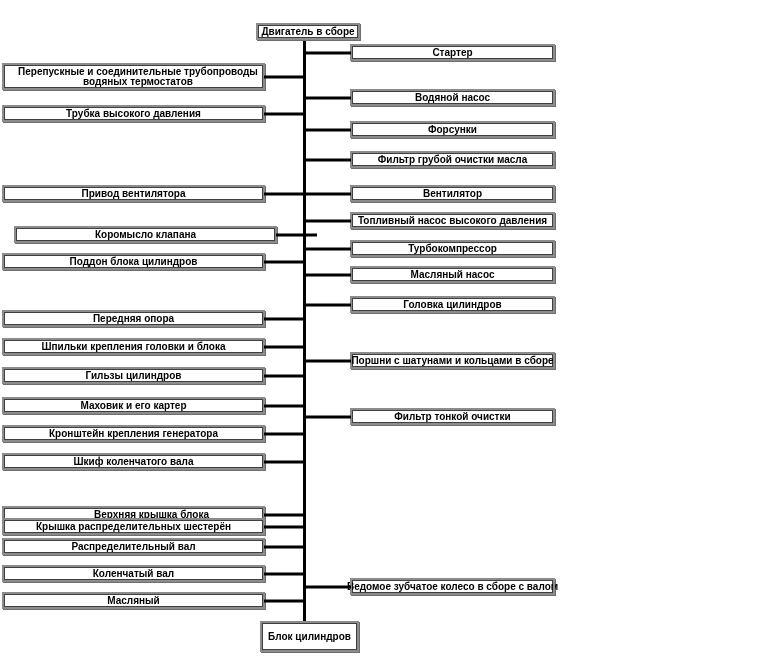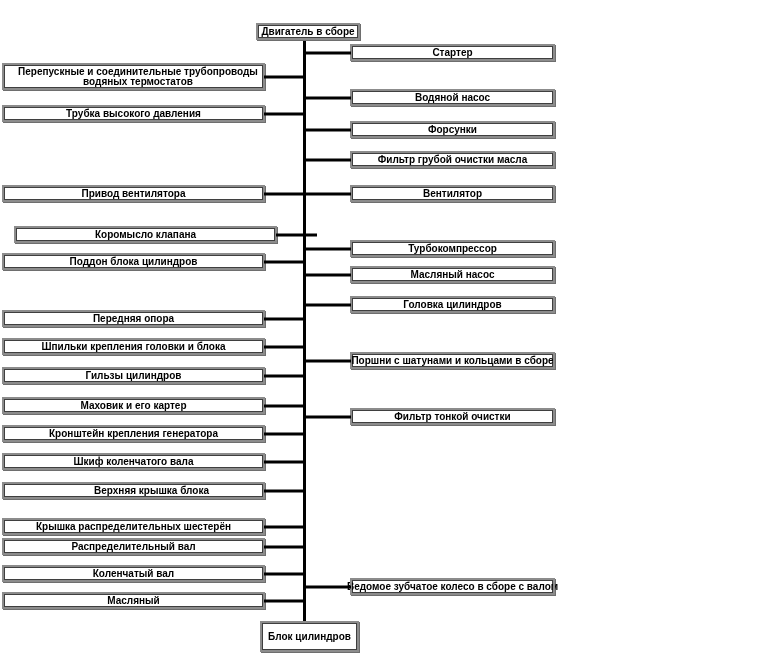--- a/index.html
+++ b/index.html
@@ -83,31 +83,32 @@
   <div class="node left-node" style="left:4px; top:107px; width:259px; height:13px;">Трубка высокого давления</div>
   <div class="node left-node" style="left:4px; top:187px; width:259px; height:13px;">Привод вентилятора</div>
   <div class="node left-node" style="left:16px; top:228px; width:259px; height:13px;">Коромысло клапана</div>
   <div class="node left-node" style="left:4px; top:255px; width:259px; height:13px;">Поддон блока цилиндров</div>
   <div class="node left-node" style="left:4px; top:312px; width:259px; height:13px;">Передняя опора</div>
   <div class="node left-node" style="left:4px; top:340px; width:259px; height:13px;">Шпильки крепления головки и блока</div>
   <div class="node left-node" style="left:4px; top:369px; width:259px; height:13px;">Гильзы цилиндров</div>
   <div class="node left-node" style="left:4px; top:399px; width:259px; height:13px;">Маховик и его картер</div>
   <div class="node left-node" style="left:4px; top:427px; width:259px; height:13px;">Кронштейн крепления генератора</div>
   <div class="node left-node" style="left:4px; top:455px; width:259px; height:13px;">Шкиф коленчатого вала</div>
-  <div class="node left-node" style="left:4px; top:484px; width:259px; height:13px;padding-left:38px;">Верхняя крышка блока</div>
+  <div class="node left-node" style="left:4px; top:508px; width:259px; height:13px;padding-left:38px;">Верхняя крышка блока</div>
   <div class="node left-node" style="left:4px; top:520px; width:259px; height:13px;">Крышка распределительных шестерён</div>
   <div class="node left-node" style="left:4px; top:540px; width:259px; height:13px;">Распределительный вал</div>
   <div class="node left-node" style="left:4px; top:567px; width:259px; height:13px;">Коленчатый вал</div>
   <div class="node left-node" style="left:4px; top:594px; width:259px; height:13px;">Масляный</div>
 
   <div class="node right-node" style="left:352px; top:46px; width:201px; height:13px;">Стартер</div>
   <div class="node right-node" style="left:352px; top:91px; width:201px; height:13px;">Водяной насос</div>
   <div class="node right-node" style="left:352px; top:123px; width:201px; height:13px;">Форсунки</div>
   <div class="node right-node" style="left:352px; top:153px; width:201px; height:13px;">Фильтр грубой очистки масла</div>
   <div class="node right-node" style="left:352px; top:187px; width:201px; height:13px;">Вентилятор</div>
+  <div class="node right-node" style="left:352px; top:214px; width:201px; height:13px;">Топливный насос высокого давления</div>
   <div class="node right-node" style="left:352px; top:242px; width:201px; height:13px;">Турбокомпрессор</div>
   <div class="node right-node" style="left:352px; top:268px; width:201px; height:13px;">Масляный насос</div>
   <div class="node right-node" style="left:352px; top:298px; width:201px; height:13px;">Головка цилиндров</div>
   <div class="node right-node" style="left:352px; top:354px; width:201px; height:13px;">Поршни с шатунами и кольцами в сборе</div>
   <div class="node right-node" style="left:352px; top:410px; width:201px; height:13px;">Фильтр тонкой очистки</div>
   <div class="node right-node" style="left:352px; top:580px; width:201px; height:13px;">Ведомое зубчатое колесо в сборе с валом</div>
 
 </div>
 
 </body></html>

